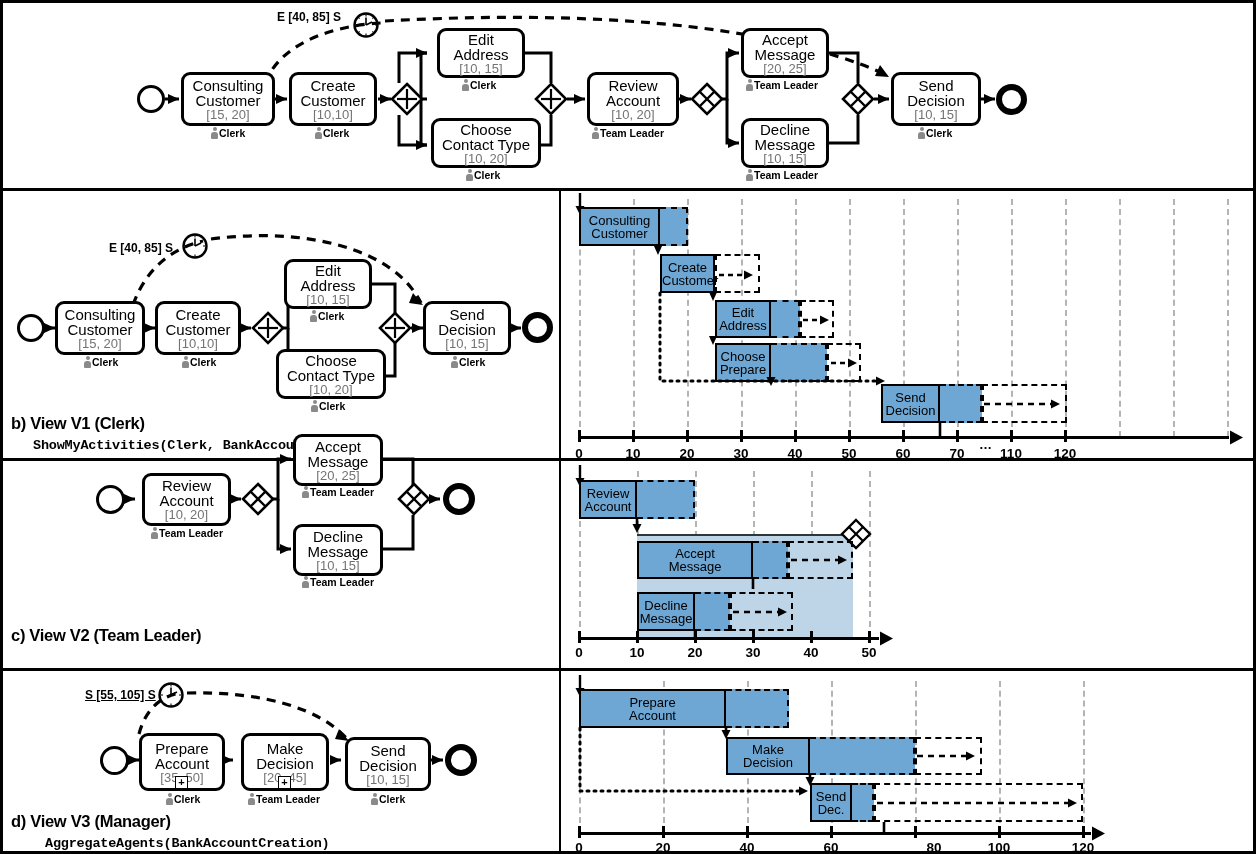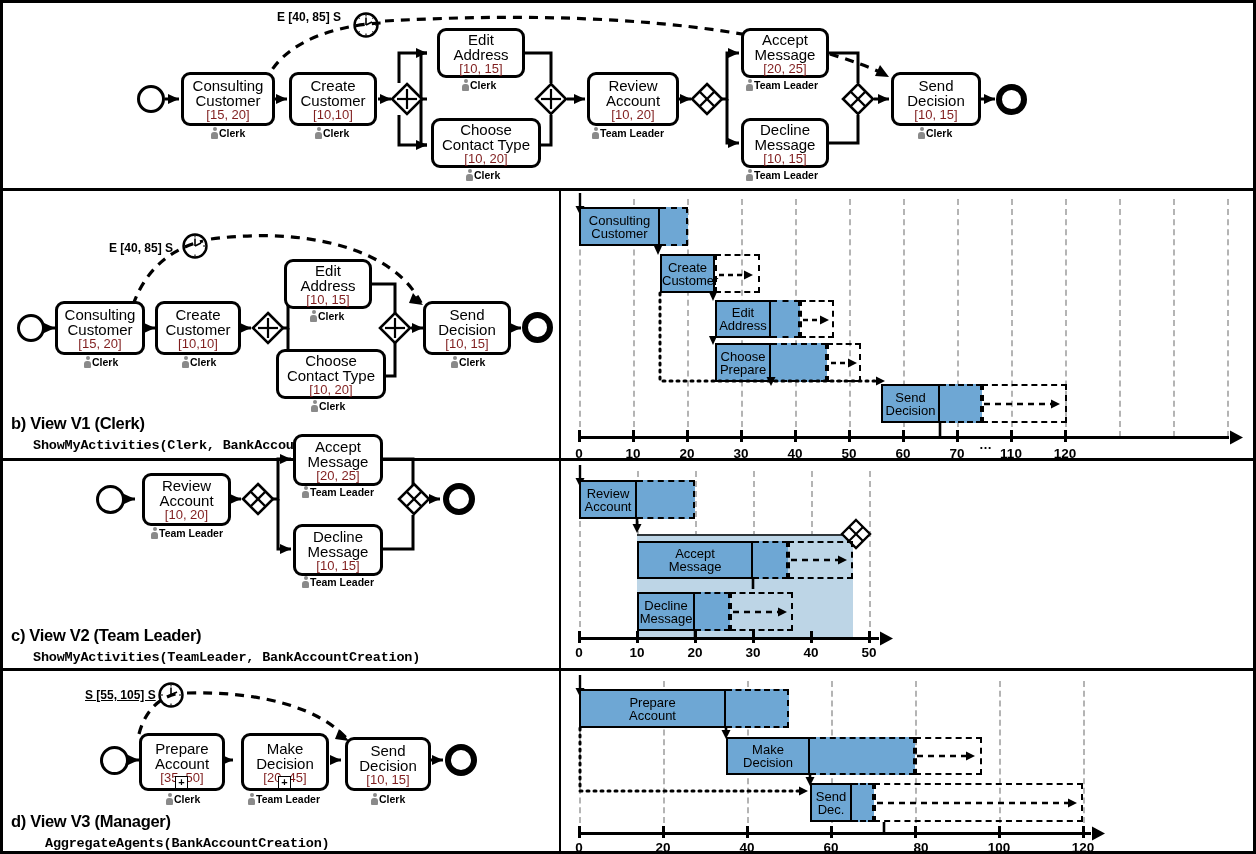--- a/index.html
+++ b/index.html
@@ -6,21 +6,21 @@
   body{font-family:"Liberation Sans",sans-serif;}
   #page{position:relative;width:1256px;height:854px;background:#fff;border:3px solid #000;box-sizing:border-box;overflow:hidden;}
   .panel{position:absolute;left:0;width:1250px;box-sizing:border-box;}
   .panel-sep{position:absolute;left:0;width:1250px;height:3px;background:#000;}
   .vsep{position:absolute;width:2px;background:#000;}
   .caption{position:absolute;font-weight:bold;font-size:16.5px;color:#000;letter-spacing:-0.3px;white-space:nowrap;}
   .subcaption{position:absolute;font-family:"Liberation Mono",monospace;font-weight:bold;font-size:13.5px;color:#000;white-space:nowrap;letter-spacing:-0.2px;}
   .task{position:absolute;border:3px solid #000;border-radius:9px;background:#fff;box-sizing:border-box;
         display:flex;flex-direction:column;align-items:center;justify-content:center;line-height:1.0;}
   .task .tname{font-size:15px;color:#000;text-align:center;font-family:"Liberation Sans",sans-serif;}
-  .task .tdur{font-size:13px;color:#7f1d1d;margin-top:0px;}
+  .task .tdur{font-size:13px;color:#737373;margin-top:0px;}
   .role{position:absolute;white-space:nowrap;font-size:10.5px;font-weight:bold;color:#000;display:flex;align-items:center;}
   .role .person{display:inline-block;width:7px;height:12px;margin-right:1px;position:relative;}
   .role .person:before{content:"";position:absolute;left:1.5px;top:0;width:4px;height:4px;border-radius:50%;background:#8a8a8a;}
   .role .person:after{content:"";position:absolute;left:0px;top:4.5px;width:7px;height:7.5px;background:#8a8a8a;
         border-radius:3px 3px 1px 1px;}
   .subproc{position:absolute;width:13px;height:13px;border:1.6px solid #000;background:#fff;box-sizing:border-box;
         font-size:11px;line-height:10px;text-align:center;font-weight:bold;}
   .startev{position:absolute;border:3px solid #000;border-radius:50%;background:#fff;box-sizing:border-box;}
   .endev{position:absolute;border:6px solid #000;border-radius:50%;background:#fff;box-sizing:border-box;}
   .gw{position:absolute;}
@@ -531,21 +531,20 @@
       <div class="tname">Decline</div>
       <div class="tname">Message</div>
       <div class="tdur">[10, 15]</div>
     </div>
     <div class="role" style="left:299px;top:115px;">
       <span class="person"></span>
         <span>Team Leader</span>
     </div>
 
     <div class="caption" style="left:8px;top:165px;">c) View V2 (Team Leader)</div>
-    <div class="subcaption" style="left:30px;top:189px;">ShowMyActivities(TeamLeader, BankAccountCreation)</div>
 
     <div class="gantt" style="left:556px;top:0;width:694px;height:207px;">
       <div class="grid" style="left:20px;top:10px;height:166px;"></div>
       <div class="grid" style="left:78px;top:10px;height:166px;"></div>
       <div class="grid" style="left:136px;top:10px;height:166px;"></div>
       <div class="grid" style="left:194px;top:10px;height:166px;"></div>
       <div class="grid" style="left:252px;top:10px;height:166px;"></div>
       <div class="grid" style="left:310px;top:10px;height:166px;"></div>
 
       <svg style="left:14px;top:4px;width:14px;height:22px;">
@@ -770,19 +769,19 @@
       <div class="tick" style="left:187px;top:155px;height:12px;"></div>
       <div class="tick" style="left:271px;top:155px;height:12px;"></div>
       <div class="tick" style="left:355px;top:155px;height:12px;"></div>
       <div class="tick" style="left:439px;top:155px;height:12px;"></div>
       <div class="tick" style="left:523px;top:155px;height:12px;"></div>
 
       <div class="ticklabel" style="left:5px;top:169px;width:30px;">0</div>
       <div class="ticklabel" style="left:89px;top:169px;width:30px;">20</div>
       <div class="ticklabel" style="left:173px;top:169px;width:30px;">40</div>
       <div class="ticklabel" style="left:257px;top:169px;width:30px;">60</div>
-      <div class="ticklabel" style="left:347px;top:169px;width:30px;">80</div>
+      <div class="ticklabel" style="left:360px;top:169px;width:30px;">80</div>
       <div class="ticklabel" style="left:425px;top:169px;width:30px;">100</div>
       <div class="ticklabel" style="left:509px;top:169px;width:30px;">120</div>
     </div>
   </div>
 
 </div>
 
 </body></html>

